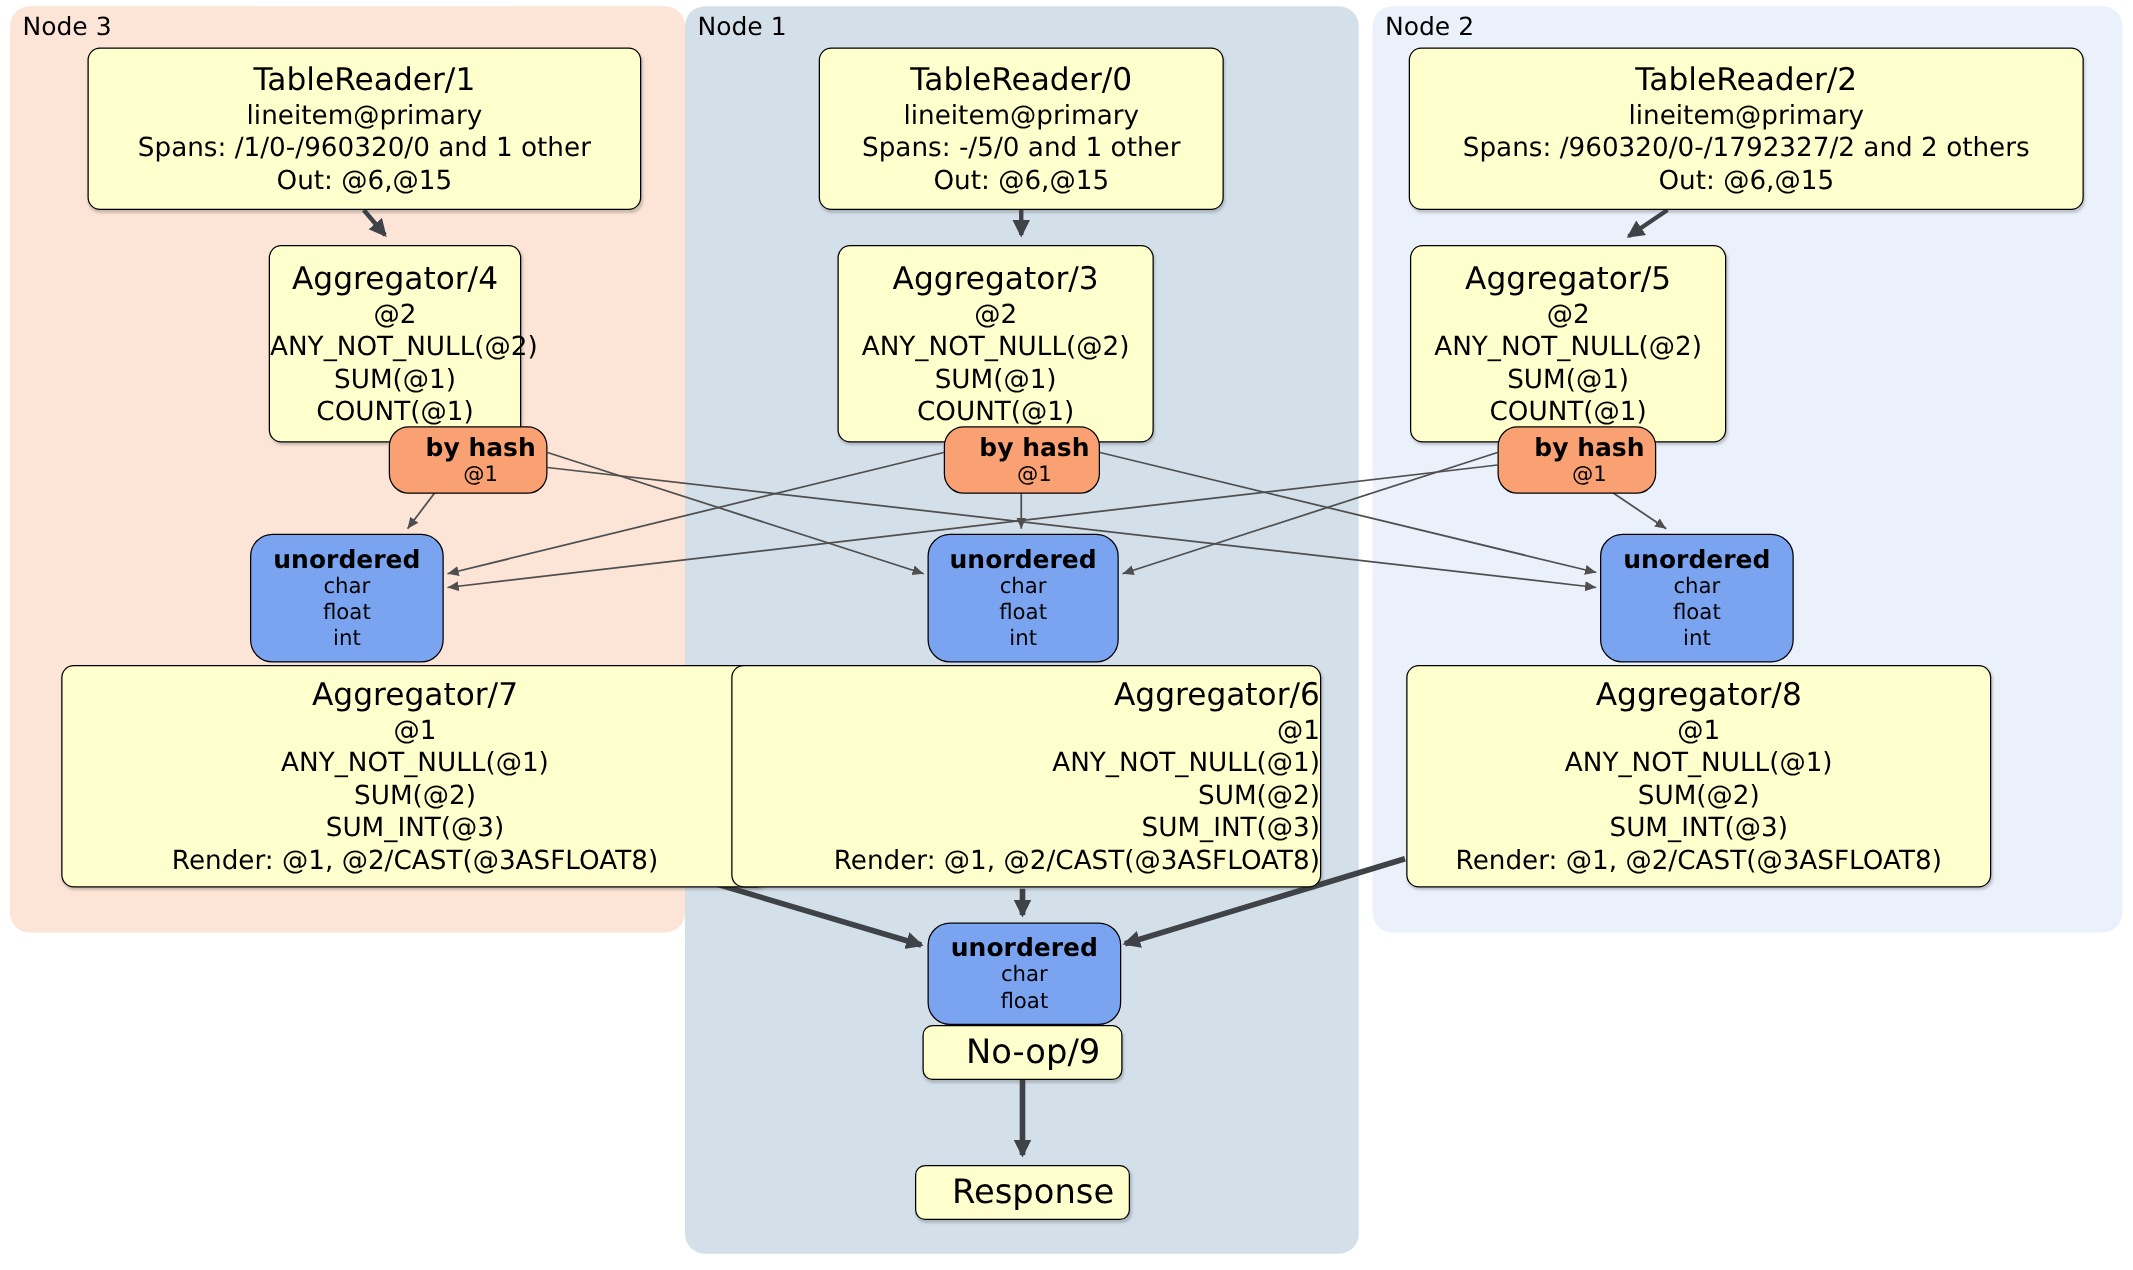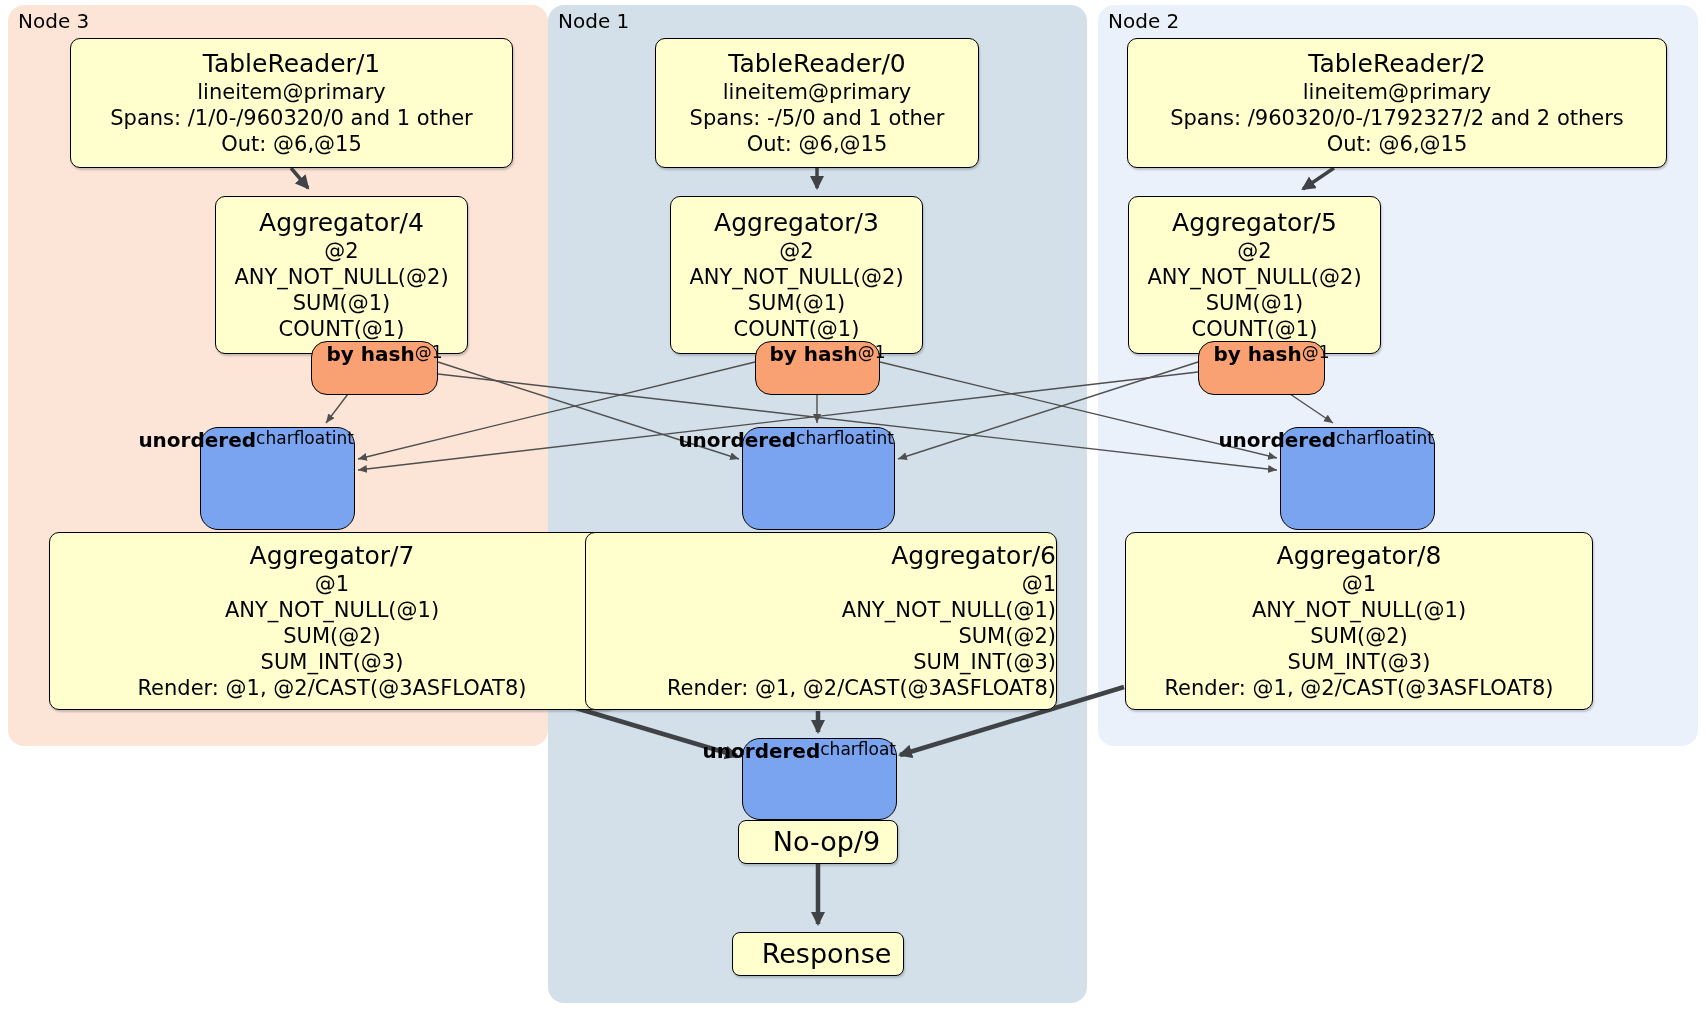--- a/index.html
+++ b/index.html
@@ -42,34 +42,34 @@
   }
   .pbox .title{font-weight:normal;font-size:25px;line-height:30px;white-space:nowrap;}
   .pbox .line{font-size:21px;line-height:26px;white-space:nowrap;}
   .endbox .title{font-size:27px;line-height:30px;padding-left:17px;}
   .router{
     position:absolute;
     background:#f9a173;
     border:1.6px solid #000;
     border-radius:16px;
     box-sizing:border-box;
-    display:flex;flex-direction:row;justify-content:center;
+    display:flex;flex-direction:column;justify-content:center;
     text-align:center;
     z-index:3;
     padding-left:20px;
   }
   .router .title{font-weight:bold;font-size:20px;line-height:24px;white-space:nowrap;}
   .router .line{font-size:17px;line-height:20px;white-space:nowrap;}
   .sync{
     position:absolute;
     background:#7aa4f0;
     border:1.6px solid #000;
     border-radius:18px;
     box-sizing:border-box;
-    display:flex;flex-direction:row;justify-content:flex-end;
+    display:flex;flex-direction:column;justify-content:center;
     text-align:center;
     z-index:3;
   }
   .sync .title{font-weight:bold;font-size:20px;line-height:24px;white-space:nowrap;}
   .sync .line{font-size:17px;line-height:21px;white-space:nowrap;}
 </style>
 </head>
 <body>
 
 <div id="canvas">
@@ -113,21 +113,21 @@
     <path d="M818,864 L818,924" stroke="#3f4347" stroke-width="4.5" fill="none" marker-end="url(#mthick)"></path>
   </svg>
 
   <div class="pbox" style="left:70px;top:38px;width:443px;height:130px;">
     <div class="title">TableReader/1</div>
     <div class="line">lineitem@primary</div>
     <div class="line">Spans: /1/0-/960320/0 and 1 other</div>
     <div class="line">Out: @6,@15</div>
   </div>
 
-  <div class="pbox" style="left:215px;top:196px;width:253px;height:158px;">
+  <div class="pbox" style="left:215px;top:196px;width:202px;height:158px;">
     <div class="title">Aggregator/4</div>
     <div class="line">@2</div>
     <div class="line">ANY_NOT_NULL(@2)</div>
     <div class="line">SUM(@1)</div>
     <div class="line">COUNT(@1)</div>
   </div>
 
   <div class="router" style="left:311px;top:341px;width:127px;height:54px;">
     <div class="title">by hash</div>
     <div class="line">@1</div>

